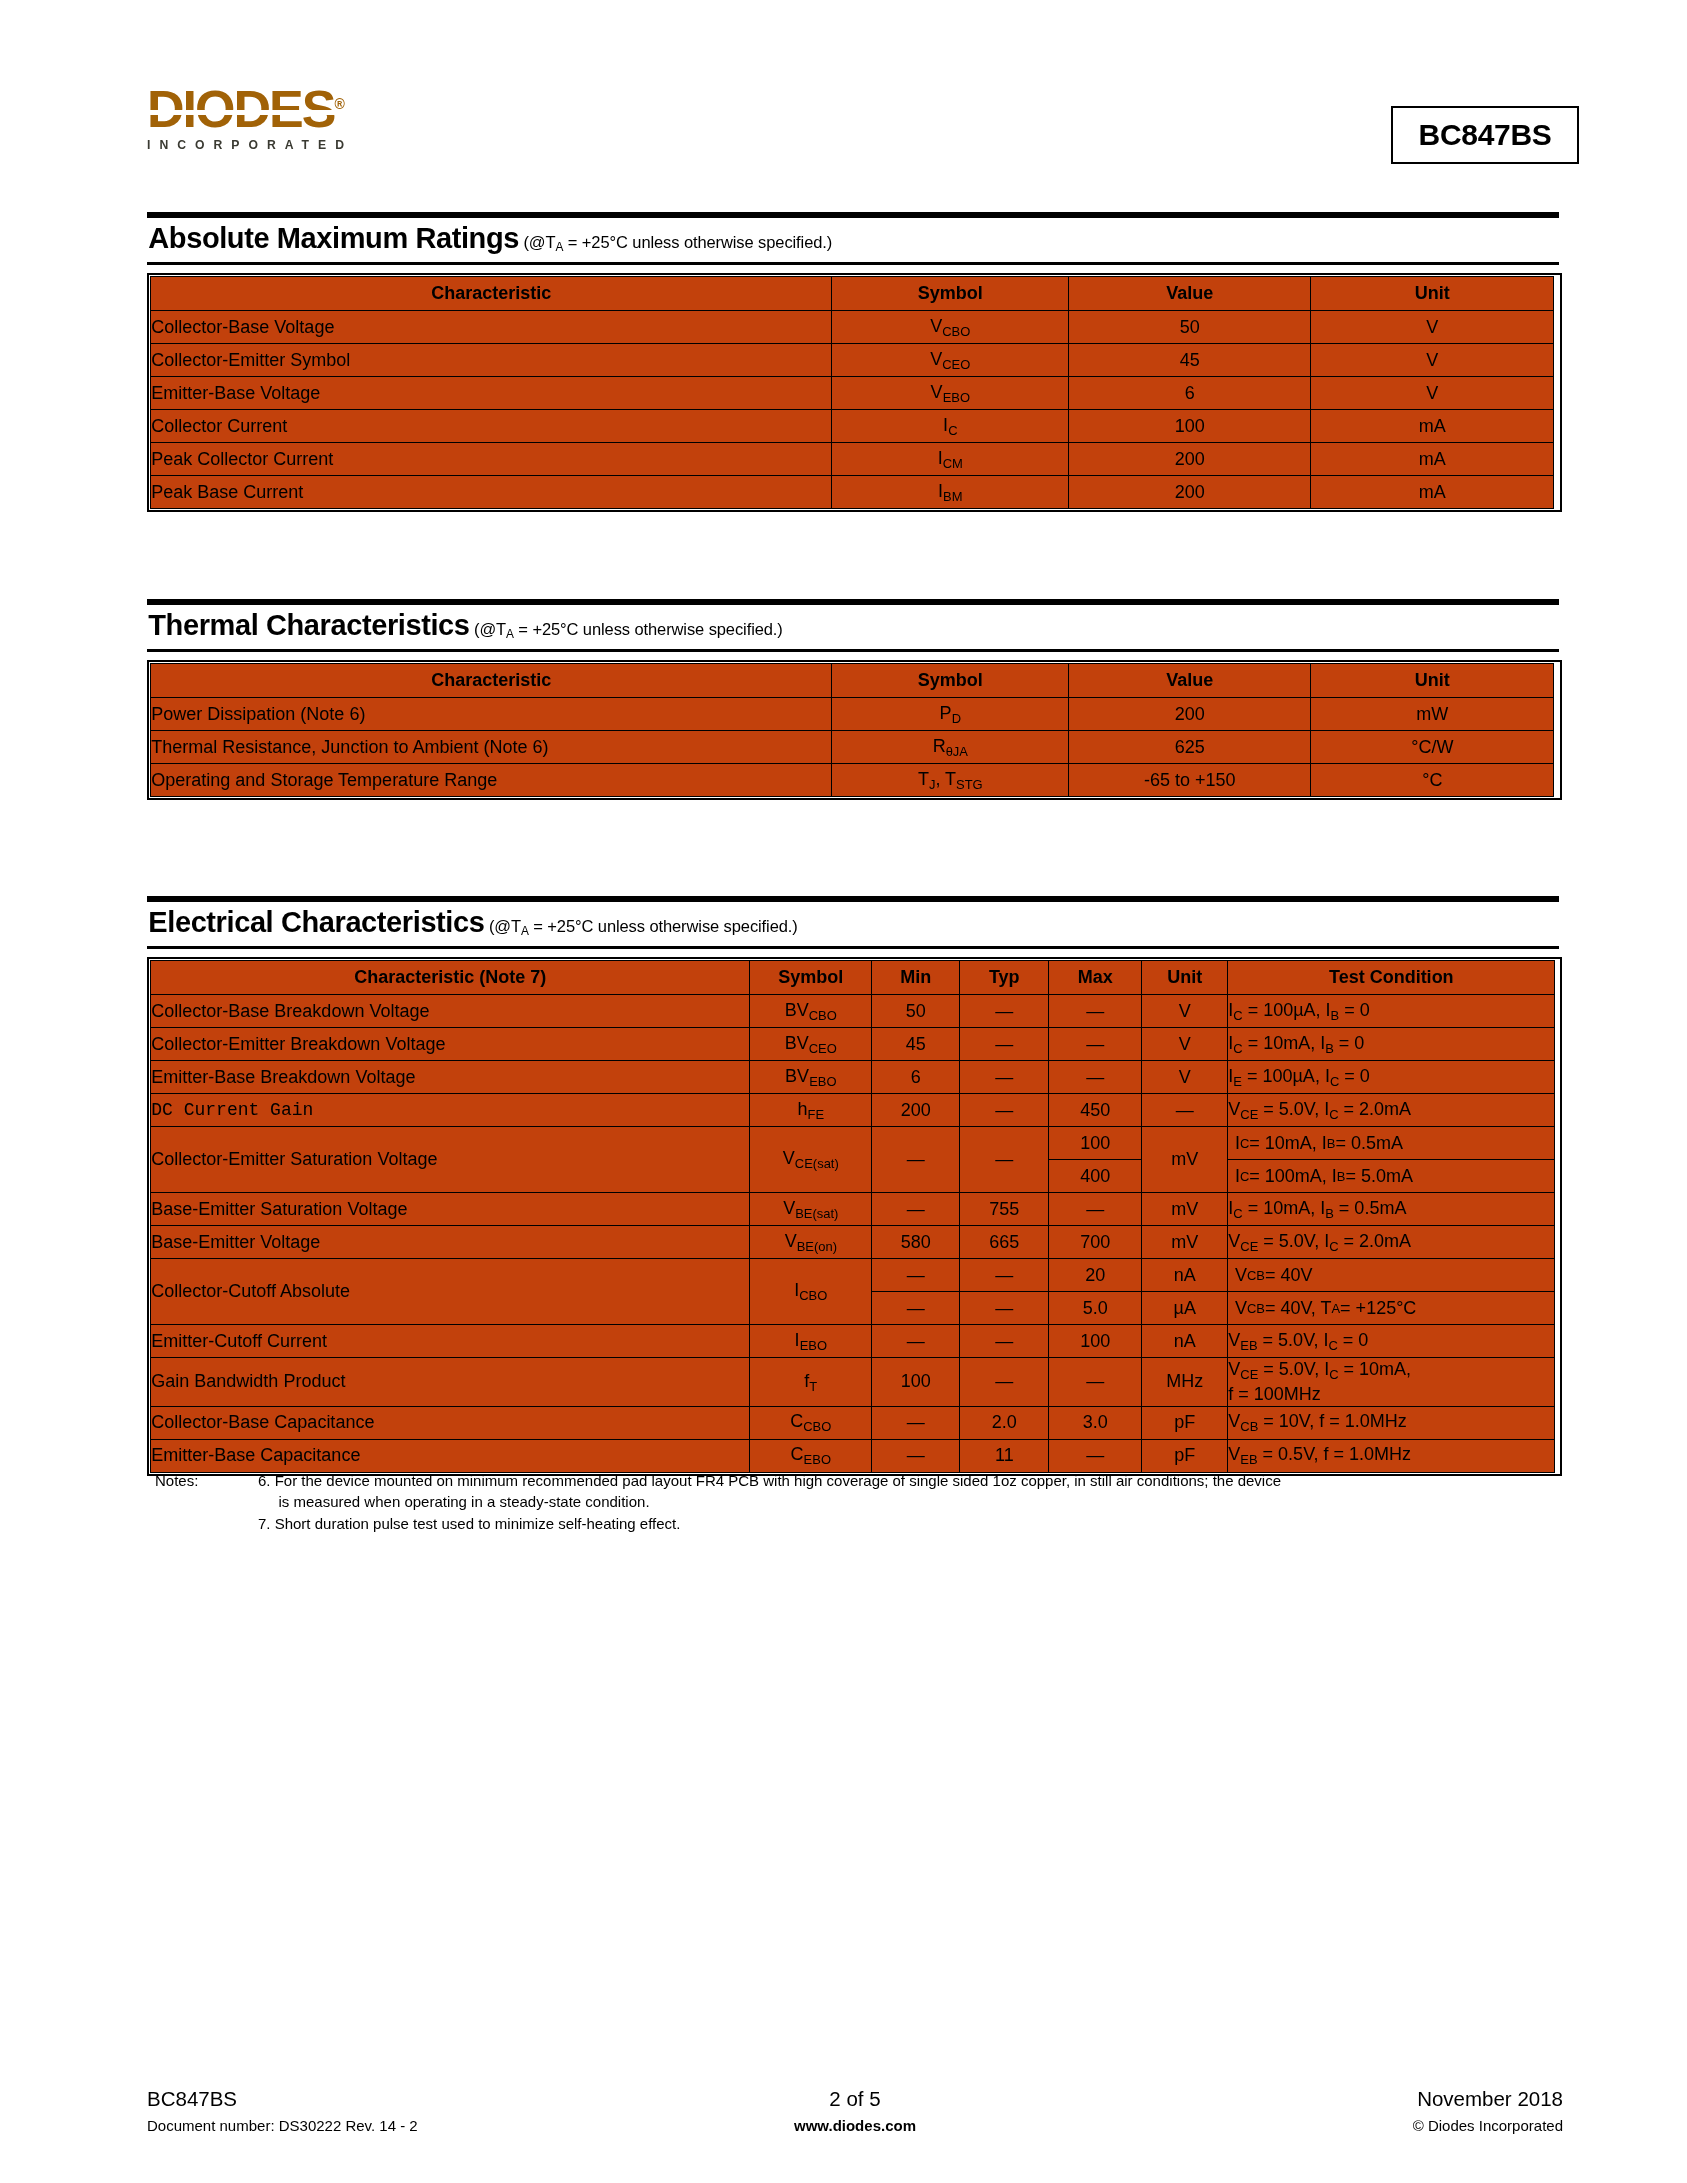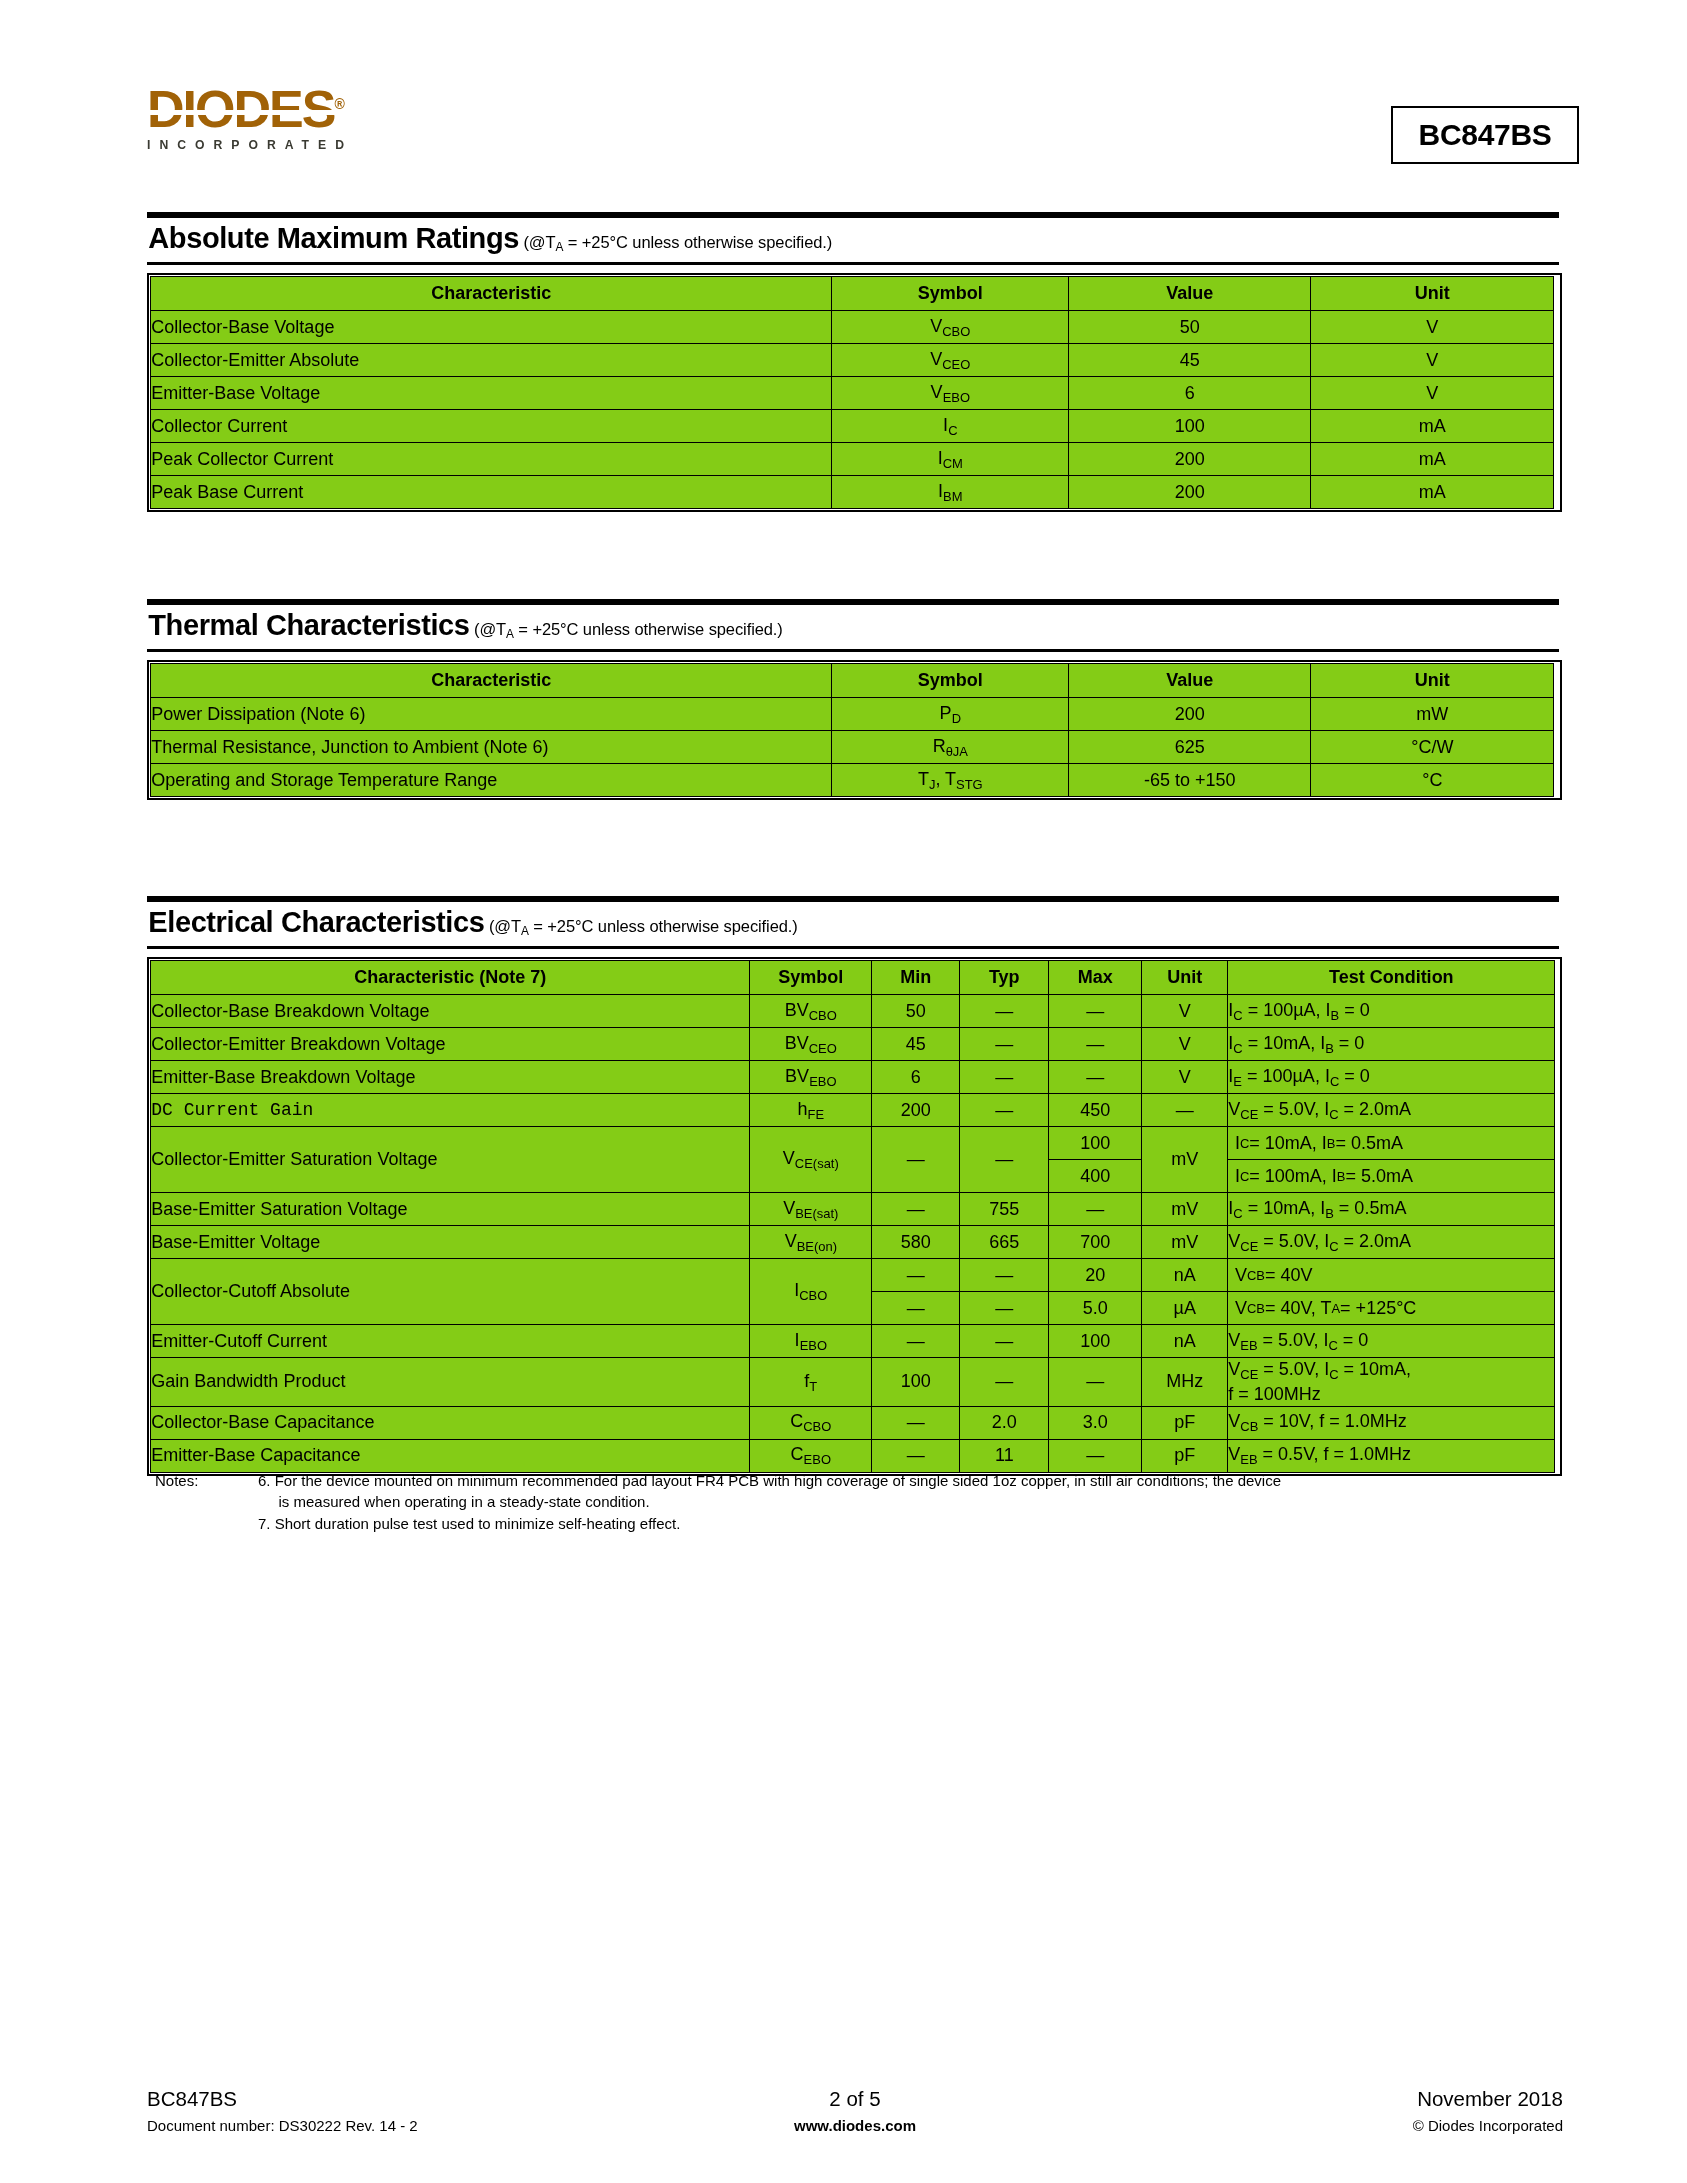--- a/index.html
+++ b/index.html
@@ -115,21 +115,21 @@
     letter-spacing: -0.1px;
     margin-top: 28px;
   }
   sub { font-size: 0.72em; vertical-align: -0.28em; }
 
   
   table.dt {
     border-collapse: collapse;
     width: 1412px;
     table-layout: fixed;
-    background: #84cc16;
+    background: #c2410c;
   }
   table.dt td, table.dt th {
     border: 1.3px solid #000;
     font-size: 18px;
     font-weight: normal;
     padding: 0;
     height: 32px;
     vertical-align: middle;
   }
   table.dt th {
@@ -230,21 +230,21 @@
           </tr>
         </thead>
         <tbody>
           <tr>
             <td class="cell-l">Collector-Base Voltage</td>
             <td class="cell-c"><span>V</span><sub>CBO</sub></td>
             <td class="cell-c">50</td>
             <td class="cell-c">V</td>
           </tr>
           <tr>
-            <td class="cell-l">Collector-Emitter Absolute</td>
+            <td class="cell-l">Collector-Emitter Symbol</td>
             <td class="cell-c"><span>V</span><sub>CEO</sub></td>
             <td class="cell-c">45</td>
             <td class="cell-c">V</td>
           </tr>
           <tr>
             <td class="cell-l">Emitter-Base Voltage</td>
             <td class="cell-c"><span>V</span><sub>EBO</sub></td>
             <td class="cell-c">6</td>
             <td class="cell-c">V</td>
           </tr>

